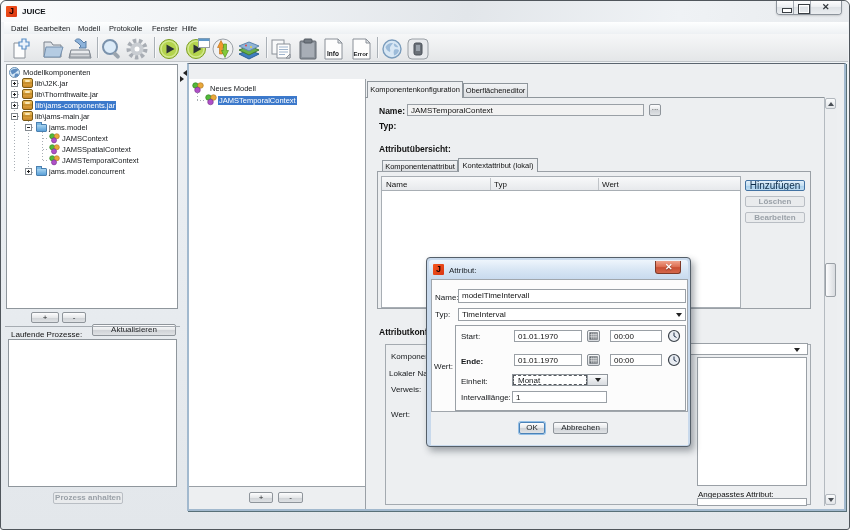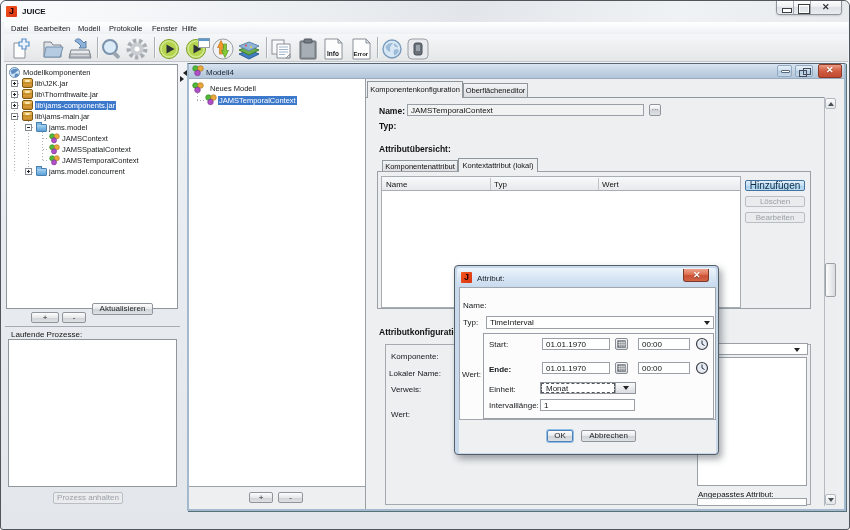--- a/index.html
+++ b/index.html
@@ -29,21 +29,21 @@
   background:linear-gradient(180deg,#f6f7f8,#e4e6e8); border-bottom:1px solid #c2c6ca; }
 .tsep { position:absolute; top:3px; width:1px; height:21px; background:#aab0b6; box-shadow:1px 0 0 #f8f9fa; }
 .ticon { position:absolute; top:37px; }
 #treebox { position:absolute; left:5px; top:63px; width:172px; height:245px; background:#fff; border:1px solid #8f969c; overflow:hidden;}
 .trow { position:absolute; height:11px; line-height:11px; font-size:7.5px; white-space:nowrap; color:#15181b;}
 .handle { position:absolute; width:7px; height:7px; border:1px solid #848a90; background:#fff; box-sizing:content-box; width:5px; height:5px; }
 .handle:before { content:""; position:absolute; left:1px; top:2px; width:3px; height:1px; background:#222; }
 .handle.plus:after { content:""; position:absolute; left:2px; top:1px; width:1px; height:3px; background:#222; }
 .sel { background:#3c79cb; color:#fff; padding:0 1px; }
 .btn { position:absolute; background:linear-gradient(180deg,#fdfdfe 0%,#e6e8ea 50%,#d0d3d7 55%,#dfe2e5 100%); border:1px solid #8f959b; border-radius:2px; font-size:8px; color:#1c1f22; text-align:center; white-space:nowrap; overflow:hidden; font-family:"Liberation Sans",sans-serif;}
-.btn.disabled { background:#e9ebed; border-color:#b9bec4; color:#9aa1a8; }
+.btn.disabled { background:#e9ebed; border-color:#b9bec4; color:#9aa1a8;font-weight:bold; }
 #lp-line { position:absolute; left:4px; top:325px; width:175px; height:1px; background:#a6acb2; }
 #lp-label { position:absolute; left:10px; top:329px; font-size:8px; }
 #lp-list { position:absolute; left:7px; top:338px; width:169px; height:148px; background:#fff; border:1px solid #8f969c; }
 .spl-arrow { position:absolute; width:0; height:0; }
 #iframe { position:absolute; left:186px; top:62px; width:659px; height:448px;
   background:#edeff1; border:2px solid #a2b9ce; border-top:1px solid #5a646e; box-shadow:1px 1px 0 0 #587078; }
 #ititle { position:absolute; left:188px; top:63px; width:655px; height:15px;
   background:linear-gradient(180deg,#d8e4f1 0%,#c3d3e4 50%,#b2c5d9 100%); border-bottom:1px solid #98aabf;}
 .ifbtn { position:absolute; height:12px; background:linear-gradient(180deg,#e8f0f8 0%,#cadcec 50%,#b4cce2 55%,#c6d8e8 100%); border:1px solid #93a9c2; border-radius:2px; }
 .ifbtn.cl { background:linear-gradient(180deg,#eb9c85,#d05c41 50%,#c24a30); border-color:#8e3826; }
@@ -67,22 +67,22 @@
 #ak-combo { position:absolute; left:560px; top:342px; width:247px; height:12px; background:#fff; border:1px solid #9aa0a6; }
 #ak-combo:after { content:""; position:absolute; right:7px; top:4px; border:3px solid transparent; border-top:4px solid #222; }
 #ak-list { position:absolute; left:696px; top:356px; width:110px; height:129px; background:#fff; border:1px solid #9aa0a6; }
 #ak-label { position:absolute; left:697px; top:489px; font-size:8px; }
 #ak-field { position:absolute; left:696px; top:497px; width:110px; height:8px; background:#fff; border:1px solid #9aa0a6; }
 #iscroll { position:absolute; left:823px; top:96px; width:13px; height:409px; background:#eceef0; border-left:1px solid #b4bac0; }
 .sbtn { position:absolute; left:824px; width:11px; height:11px; background:linear-gradient(180deg,#fafbfc,#e2e5e8); border:1px solid #b2b8be; border-radius:2px; font-size:6px; text-align:center; color:#333; line-height:9px;}
 #sthumb { position:absolute; left:824px; top:262px; width:11px; height:34px; background:linear-gradient(90deg,#fdfdfe,#d8dbdf); border:1px solid #9aa0a6; border-radius:2px;}
 #statusbar { position:absolute; left:3px; top:510px; width:844px; height:17px; border-top:1px solid #a9afb5; background:linear-gradient(180deg,#f4f5f6,#e8eaec); }
 #statusbar span { position:absolute; left:2px; top:4px; font-size:7.5px; }
-#dialog { position:absolute; left:425px; top:264px; width:265px; height:190px;
-  border:1px solid #555f69; border-radius:4px; background:#c8d9ec; box-shadow:3px 4px 7px rgba(40,50,60,0.42); z-index:10;margin-left:28px;}
+#dialog { position:absolute; left:425px; top:256px; width:265px; height:190px;
+  border:1px solid #555f69; border-radius:4px; background:#c8d9ec; box-shadow:3px 4px 7px rgba(40,50,60,0.42); z-index:10;}
 #dtitle { position:absolute; left:2px; top:2px; width:259px; height:19px;
   background:linear-gradient(180deg,#eef5fc 0%,#d8e6f4 50%,#c8daee 100%); border-radius:3px 3px 0 0;}
 #dicon { position:absolute; left:4px; top:4px; width:11px; height:11px; background:linear-gradient(135deg,#f4551e,#d93612); border-radius:1px;}
 #dicon:before { content:"J"; position:absolute; left:3px; top:0px; color:#200; font-size:9px; font-weight:bold;}
 #dtitle .txt { position:absolute; left:20px; top:6px; font-size:8px; color:#20262c; }
 #dclose { position:absolute; right:7px; top:1px; width:26px; height:13px; background:linear-gradient(180deg,#efa28b 0%,#dc6c4f 50%,#c94f33 55%,#d3664a 100%); border:1px solid #7e3a28; border-top:none; border-radius:0 0 3px 3px;}
 #dclose:after { content:"\2715"; position:absolute; left:9px; top:1px; font-weight:bold; font-size:9px; color:#fff; text-shadow:0 1px 1px rgba(0,0,0,.4);}
 #dcontent { position:absolute; left:4px; top:21px; width:257px; height:133px; background:#fcfcfc; border:1px solid #a0a6ac; }
 #dbuttons { position:absolute; left:4px; top:154px; width:257px; height:33px; background:#eef0f2; }
 .dlabel { position:absolute; font-size:8px; color:#15181b; white-space:nowrap; }
@@ -258,41 +258,30 @@
       <circle cx="8.5" cy="3.5" r="2.8" fill="#e8a83c" stroke="#a8701c" stroke-width="0.6"></circle>
       <circle cx="5.5" cy="8" r="2.8" fill="#b050c8" stroke="#743088" stroke-width="0.6"></circle>
     </svg>
     <div class="trow" style="left:55px;top:90px">JAMSTemporalContext</div>
     <div class="handle plus" style="left:18px;top:103px"></div>
     <div class="folder" style="left:29px;top:103px"></div>
     <div class="trow" style="left:42px;top:101px">jams.model.concurrent</div>
   </div>
   <div class="btn" style="left:30px;top:311px;width:28px;height:11px;line-height:9px;">+</div>
   <div class="btn" style="left:61px;top:311px;width:24px;height:11px;line-height:9px;">-</div>
-  <div class="btn" style="left:91px;top:302px;width:61px;height:12px;line-height:10px;">Aktualisieren</div>
+  <div class="btn" style="left:91px;top:323px;width:84px;height:12px;line-height:10px;">Aktualisieren</div>
   <div id="lp-line"></div>
   <div id="lp-label">Laufende Prozesse:</div>
   <div id="lp-list"></div>
   <div class="btn disabled" style="left:52px;top:491px;width:70px;height:12px;line-height:10px;">Prozess anhalten</div>
 
   <div class="spl-arrow" style="left:179px;top:69px;border:3px solid transparent;border-right:4px solid #222;"></div>
   <div class="spl-arrow" style="left:179px;top:75px;border:3px solid transparent;border-left:4px solid #222;"></div>
 
   <div id="iframe"></div>
-  <div id="ititle">
-    <svg class="abs" style="left:3px;top:1px" width="12" height="12" viewBox="0 0 12 12">
-      <circle cx="3.5" cy="3.5" r="2.8" fill="#52b83a" stroke="#2c7c18" stroke-width="0.6"></circle>
-      <circle cx="8.5" cy="3.5" r="2.8" fill="#e8a83c" stroke="#a8701c" stroke-width="0.6"></circle>
-      <circle cx="5.5" cy="8" r="2.8" fill="#b050c8" stroke="#743088" stroke-width="0.6"></circle>
-    </svg>
-    <span class="abs" style="left:17px;top:4px;font-size:8px;color:#1a2634;">Modell4</span>
-    <div class="ifbtn mn" style="left:588px;top:1px;width:15px;"></div>
-    <div class="ifbtn mx" style="left:606px;top:1px;width:18px;"></div>
-    <div class="ifbtn cl" style="left:629px;top:0px;width:24px;height:14px;"></div>
-  </div>
   <div id="itree">
     <svg class="abs" style="left:3px;top:3px" width="12" height="12" viewBox="0 0 12 12">
       <circle cx="3.5" cy="3.5" r="2.8" fill="#52b83a" stroke="#2c7c18" stroke-width="0.6"></circle>
       <circle cx="8.5" cy="3.5" r="2.8" fill="#e8a83c" stroke="#a8701c" stroke-width="0.6"></circle>
       <circle cx="5.5" cy="8" r="2.8" fill="#b050c8" stroke="#743088" stroke-width="0.6"></circle>
     </svg>
     <div class="trow" style="left:21px;top:4px">Neues Modell</div>
     <div class="dot-v" style="left:8px;top:14px;height:8px;"></div>
     <div class="dot-h" style="left:8px;top:21px;width:8px;"></div>
     <svg class="abs" style="left:16px;top:15px" width="12" height="12" viewBox="0 0 12 12">
@@ -352,20 +341,21 @@
 
   <div id="dialog">
     <div id="dtitle">
       <div id="dicon"></div>
         <span class="txt">Attribut:</span>
       <div id="dclose"></div>
     </div>
     <div id="dcontent"></div>
     <div id="dbuttons"></div>
     <div class="dlabel" style="left:8px;top:35px;">Name:</div>
+    <div class="field white" style="left:31px;top:31px;width:228px;height:14px;">modelTimeIntervall</div>
     <div class="dlabel" style="left:8px;top:52px;">Typ:</div>
     <div class="field white" style="left:31px;top:50px;width:228px;height:13px;">TimeInterval</div>
     <div class="abs" style="left:249px;top:55px;border:3px solid transparent;border-top:4px solid #222;"></div>
     <div class="abs" style="left:28px;top:67px;width:231px;height:86px;border:1px solid #9aa0a6;"></div>
     <div class="dlabel" style="left:34px;top:74px;">Start:</div>
     <div class="field white" style="left:87px;top:72px;width:68px;height:12px;">01.01.1970</div>
     <svg class="smallbtn abs" style="left:160px;top:72px;" width="13" height="12" viewBox="0 0 13 12">
         <rect x="1.5" y="1.5" width="10" height="9" fill="#62686e"></rect>
         <path d="M2 4.5 H11 M2 7 H11 M4.5 2 V10 M7 2 V10 M9.5 2 V10" stroke="#fff" stroke-width="0.8"></path>
       </svg>

